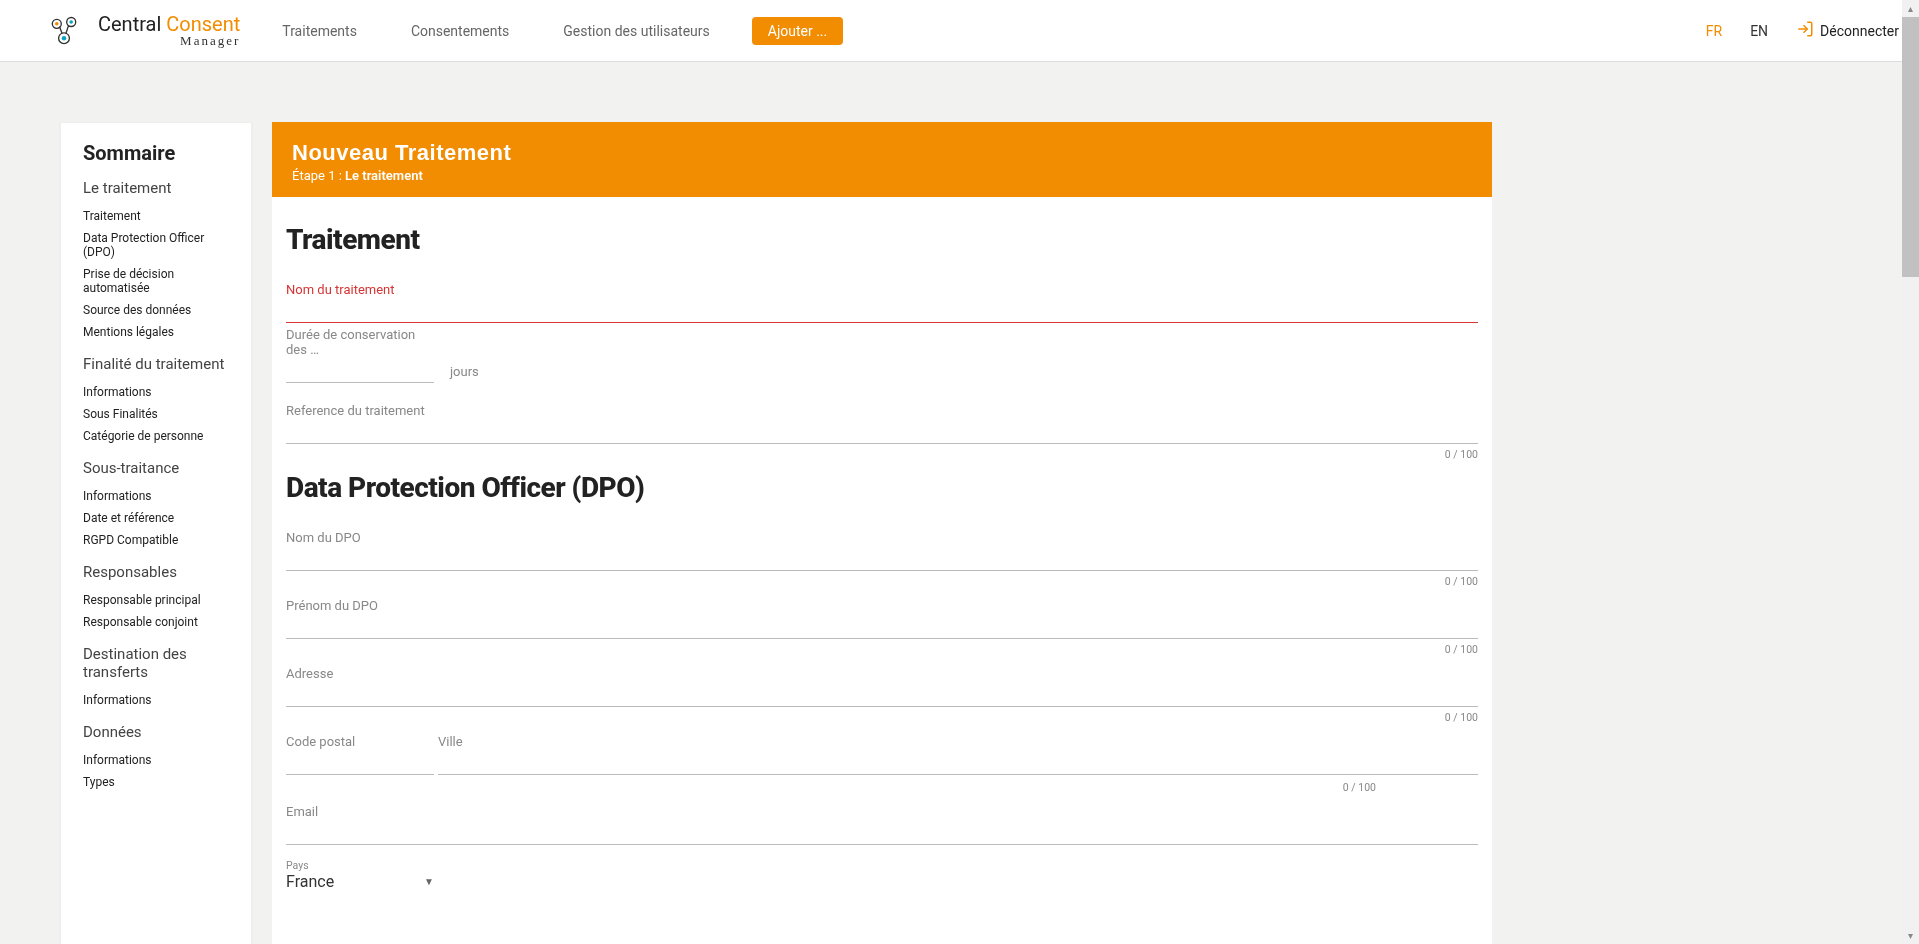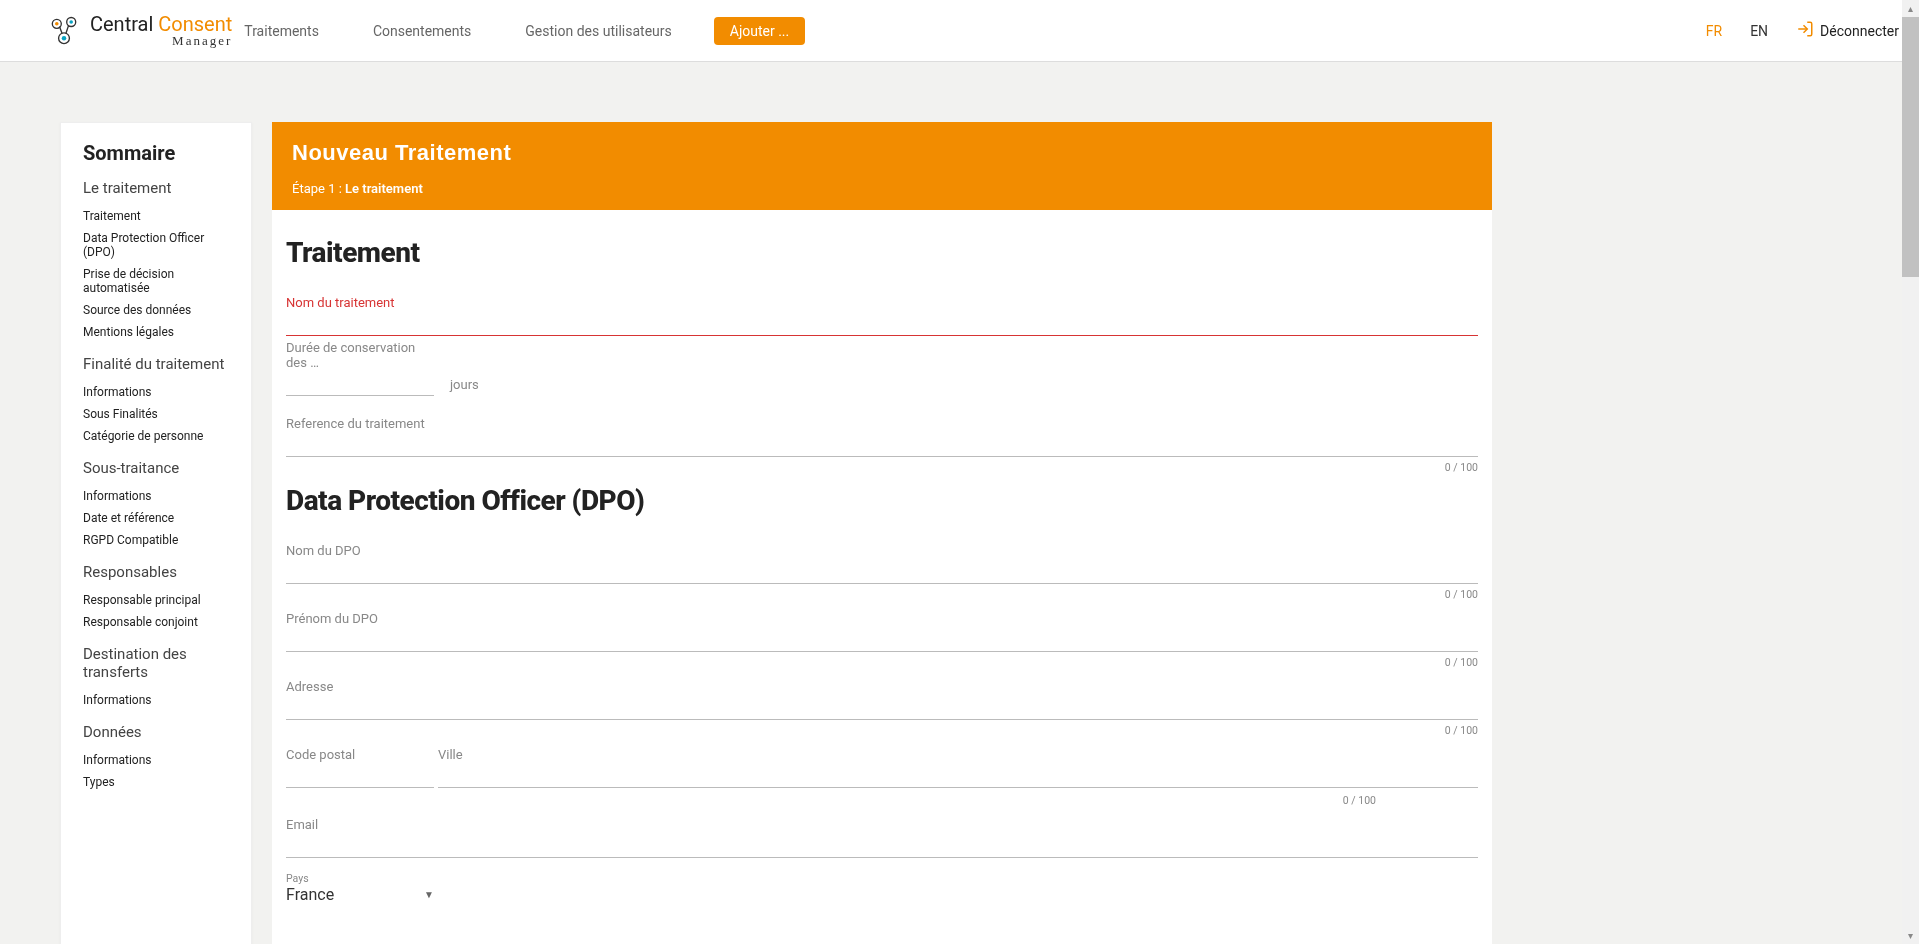--- a/index.html
+++ b/index.html
@@ -1,18 +1,18 @@
 <!DOCTYPE html>
 <html><head>
 <meta charset="utf-8">
 <style>
 * { box-sizing: border-box; margin: 0; padding: 0; }
 body { font-family: -apple-system, BlinkMacSystemFont, "Segoe UI", Roboto, Arial, sans-serif; background: #f2f2f0; color: #333; }
 .header { background: #fff; height: 62px; display: flex; align-items: center; padding: 0 20px; border-bottom: 1px solid #ddd; }
-.logo { display: flex; align-items: center; gap: 8px; margin-left: 26px; }
+.logo { display: flex; align-items: center; gap: 16px; margin-right: 30px; margin-left: 26px; }
 .logo-icon { width: 36px; height: 36px; }
 .logo-text { display: flex; flex-direction: column; line-height: 1; }
 .logo-line1 { font-size: 20px; font-weight: 400; }
 .logo-line1 .brand1 { color: #222; }
 .logo-line1 .brand2 { color: #f28c00; }
 .logo-line2 { font-size: 13px; color: #333; text-align: right; letter-spacing: 2px; font-family: Georgia, serif; }
 .nav { display: flex; gap: 30px; align-items: center; }
 .nav a { color: #666; text-decoration: none; font-size: 14px; padding: 8px 12px; }
 .nav a.active-btn { background: #f28c00; color: #fff; border-radius: 4px; padding: 6px 16px; }
 .header-right { margin-left: auto; display: flex; align-items: center; gap: 28px; font-size: 14px; }
@@ -22,21 +22,21 @@
 .logout-icon { color: #f28c00; font-size: 18px; }
 .container { display: flex; gap: 20px; padding: 60px 30px 20px 60px; max-width: 1920px; }
 .sidebar { background: #fff; width: 192px; padding: 18px 18px 30px 22px; border: 1px solid #eee; box-shadow: 0 1px 3px rgba(0,0,0,0.04); }
 .sidebar h2 { font-size: 20px; font-weight: 700; margin-bottom: 14px; color: #222; }
 .sec-head { font-size: 15px; color: #444; margin: 12px 0 8px; font-weight: 400; }
 .sec-head.first { margin-top: 10px; }
 .sidebar ul { list-style: none; }
 .sidebar li { font-size: 12px; color: #222; padding: 4px 0; cursor: pointer; }
 .main { flex: 1; background: #fff; max-width: 1220px; }
 .banner { background: #f28c00; color: #fff; padding: 18px 20px 14px; }
-.banner h1 { font-size: 22px; font-weight: 700; letter-spacing: 0.5px; margin-bottom: 15px; font-family: Arial, sans-serif; }
+.banner h1 { font-size: 22px; font-weight: 700; letter-spacing: 0.5px; margin-bottom: 2px; font-family: Arial, sans-serif; }
 .banner .step { font-size: 13px; }
 .banner .step b { font-weight: 600; }
 .form-body { padding: 16px 14px 40px; }
 .section-title { font-size: 28px; font-weight: 800; margin: 10px 0 26px; color: #222; letter-spacing: -0.5px; }
 .field { position: relative; margin-bottom: 2px; }
 .field-label { font-size: 13px; color: #888; display: block; margin-bottom: 0; }
 .field-label.error { color: #d73434; }
 .field input, .field .select-val { width: 100%; border: none; border-bottom: 1px solid #bbb; padding: 4px 0 5px; font-size: 14px; background: transparent; color: #333; }
 .field.error input { border-bottom-color: #d73434; }
 .error-msg { font-size: 10.5px; color: #d73434; margin-top: 4px; }

